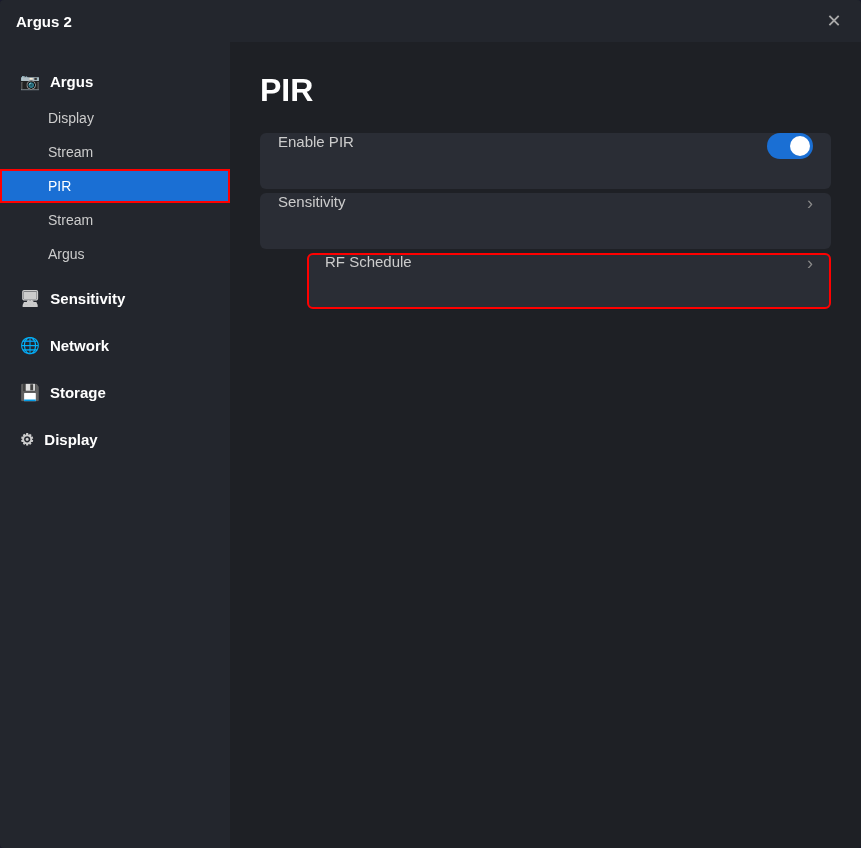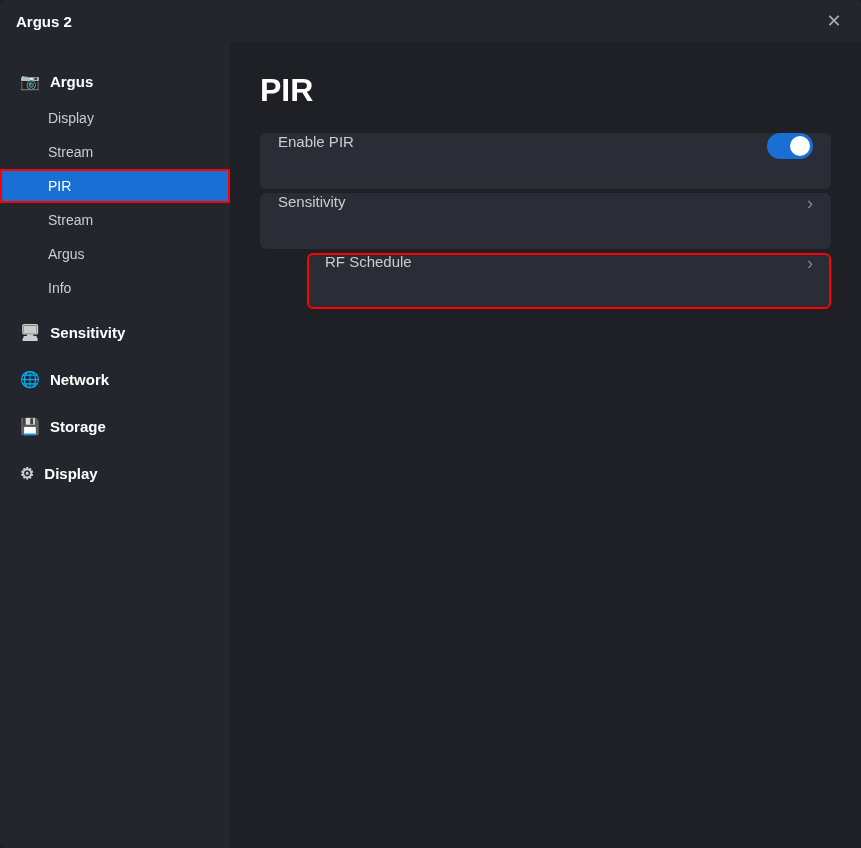--- a/index.html
+++ b/index.html
@@ -200,23 +200,20 @@
         </div>
         <div class="sidebar-item active-outlined">
           <span>PIR</span>
         </div>
         <div class="sidebar-item">
           <span>Stream</span>
         </div>
         <div class="sidebar-item">
           <span>Argus</span>
         </div>
-        <div class="sidebar-item">
-          <span>Info</span>
-        </div>
       </div>
 
       <div class="sidebar-section">
         <div class="sidebar-section-header">
           <span class="sidebar-section-icon">🖥</span>
           <span>Sensitivity</span>
         </div>
       </div>
 
       <div class="sidebar-section">

